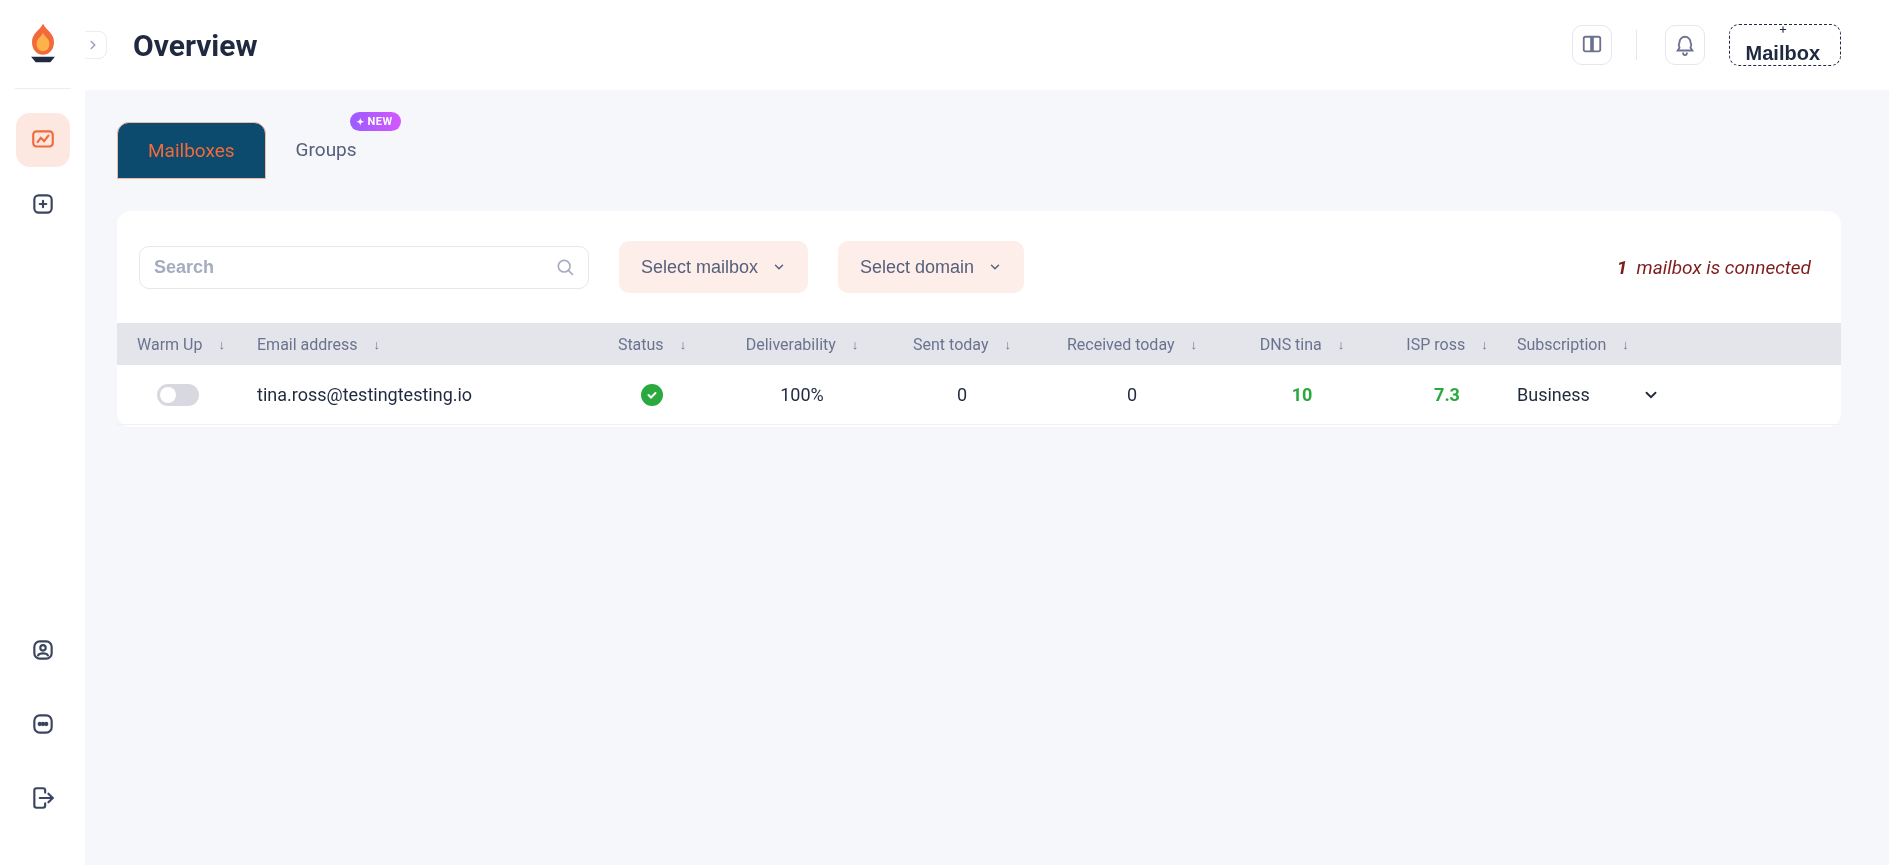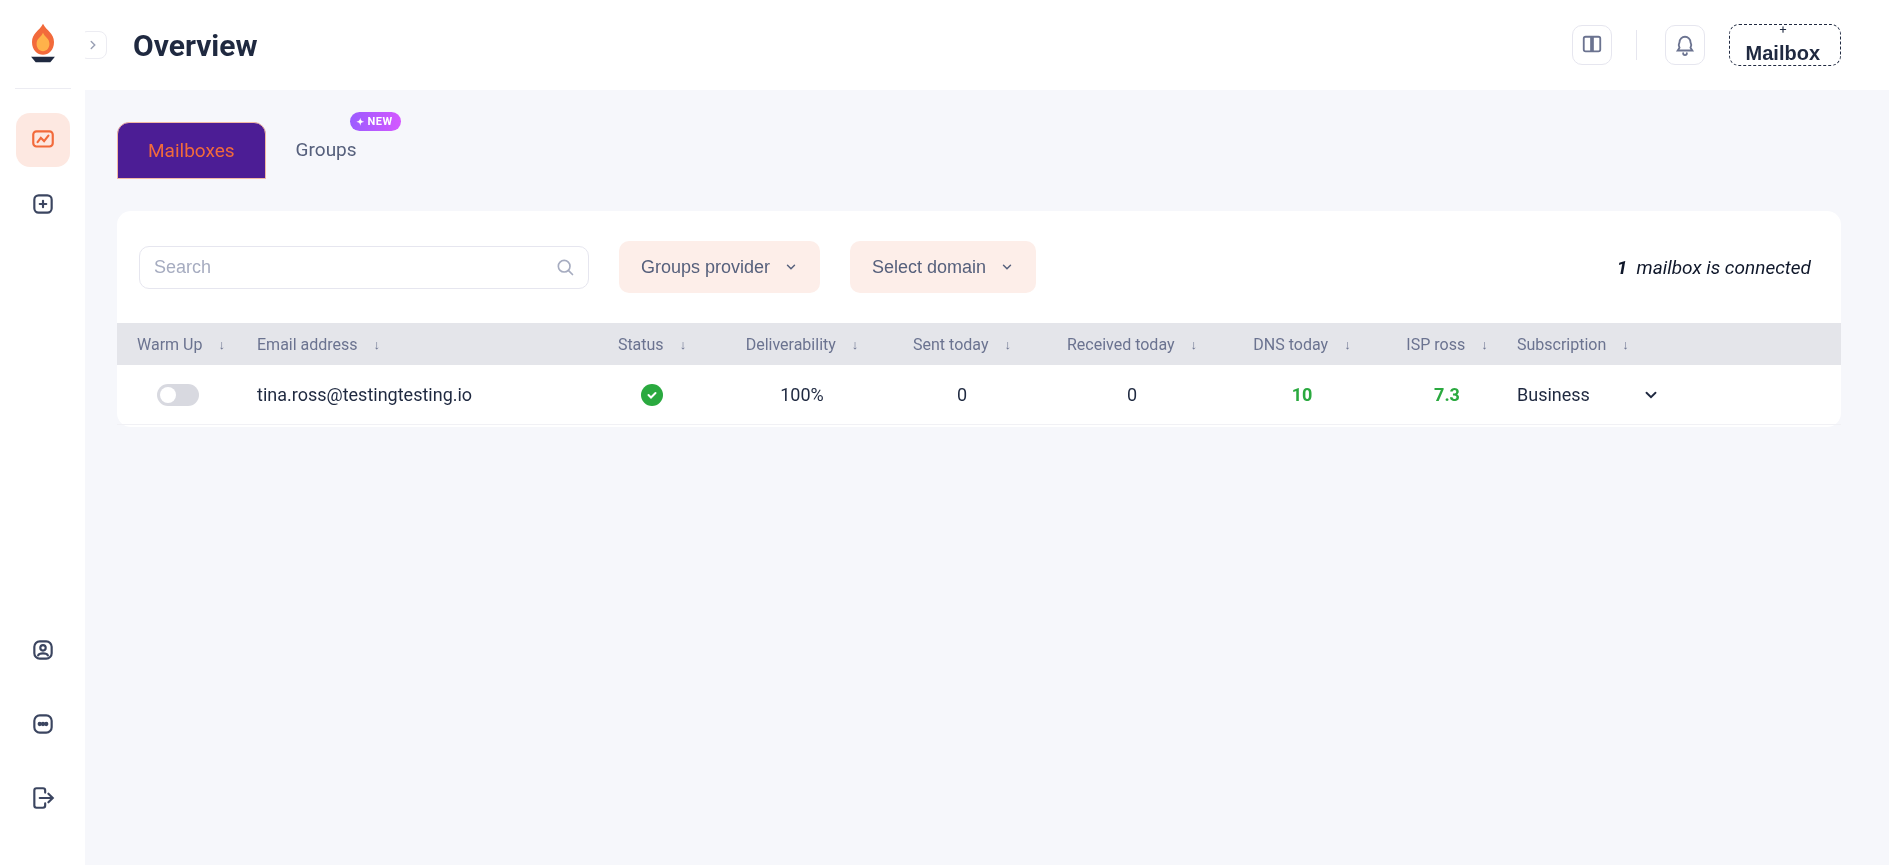--- a/index.html
+++ b/index.html
@@ -154,21 +154,21 @@
     position:relative;
     padding: 16px 30px;
     font-size: 19px;
     border-radius: 12px 12px 0 0;
     cursor:pointer;
     color:#56607c;
   }
   .tab.active {
     border:1px solid #f2b9a4;
     color:#f26a3b;
-    background:#4c1d95;
+    background:#0c4a6e;
   }
   .tab .badge-new {
     position:absolute;
     top:-10px;
     right:-14px;
     background: linear-gradient(90deg,#9b5cff,#d457ff);
     color:#fff;
     font-size:11px;
     font-weight:700;
     letter-spacing:0.5px;
@@ -200,20 +200,21 @@
   }
   .search-input {
     width:100%;
     height:43px;
     border:1px solid #e6e6ef;
     border-radius:10px;
     font-size:18px;
     padding: 0 44px 0 14px;
     color:#56607c;
     outline:none;
+    font-weight:bold;
   }
   .search-input::placeholder { color:#a6acc0; }
   .search-icon {
     position:absolute;
     right:14px;
     top:50%;
     transform:translateY(-50%);
     color:#a6acc0;
   }
   .filter-btn {
@@ -225,21 +226,21 @@
     font-size:18px;
     color:#56607c;
     display:flex;
     align-items:center;
     gap:14px;
     cursor:pointer;
   }
   .toolbar-spacer { flex:1; }
   .connected-text {
     font-size:19px;
-    color:#0f172a;
+    color:#7f1d1d;
     font-style:italic;
   }
   .connected-text .count {
     font-weight:700;
     font-style:italic;
   }
 
   
   .tbl-head, .tbl-row {
     display:grid;
@@ -399,21 +400,21 @@
       <div class="search-wrap">
         <input class="search-input" type="text" placeholder="Search" style="">
         <span class="search-icon">
           <svg width="20" height="20" viewBox="0 0 24 24" fill="none" stroke="currentColor" stroke-width="2" stroke-linecap="round">
             <circle cx="11" cy="11" r="7"></circle>
             <line x1="21" y1="21" x2="16" y2="16"></line>
           </svg>
         </span>
       </div>
       <button class="filter-btn">
-        <span>Groups provider</span>
+        <span>Select mailbox</span>
         <svg width="14" height="14" viewBox="0 0 24 24" fill="none" stroke="currentColor" stroke-width="2.5" stroke-linecap="round">
           <polyline points="6 9 12 15 18 9"></polyline>
         </svg>
       </button>
       <button class="filter-btn">
         <span>Select domain</span>
         <svg width="14" height="14" viewBox="0 0 24 24" fill="none" stroke="currentColor" stroke-width="2.5" stroke-linecap="round">
           <polyline points="6 9 12 15 18 9"></polyline>
         </svg>
       </button>
@@ -443,21 +444,21 @@
         </div>
       <div class="hcell hcenter">
           <span>Sent today</span>
           <span class="sort-arrow">↓</span>
         </div>
       <div class="hcell hcenter">
           <span>Received today</span>
           <span class="sort-arrow">↓</span>
         </div>
       <div class="hcell hcenter">
-          <span>DNS today</span>
+          <span>DNS tina</span>
           <span class="sort-arrow">↓</span>
         </div>
       <div class="hcell hcenter">
           <span>ISP ross</span>
           <span class="sort-arrow">↓</span>
         </div>
       <div class="hcell">
           <span>Subscription</span>
           <span class="sort-arrow">↓</span>
         </div>

